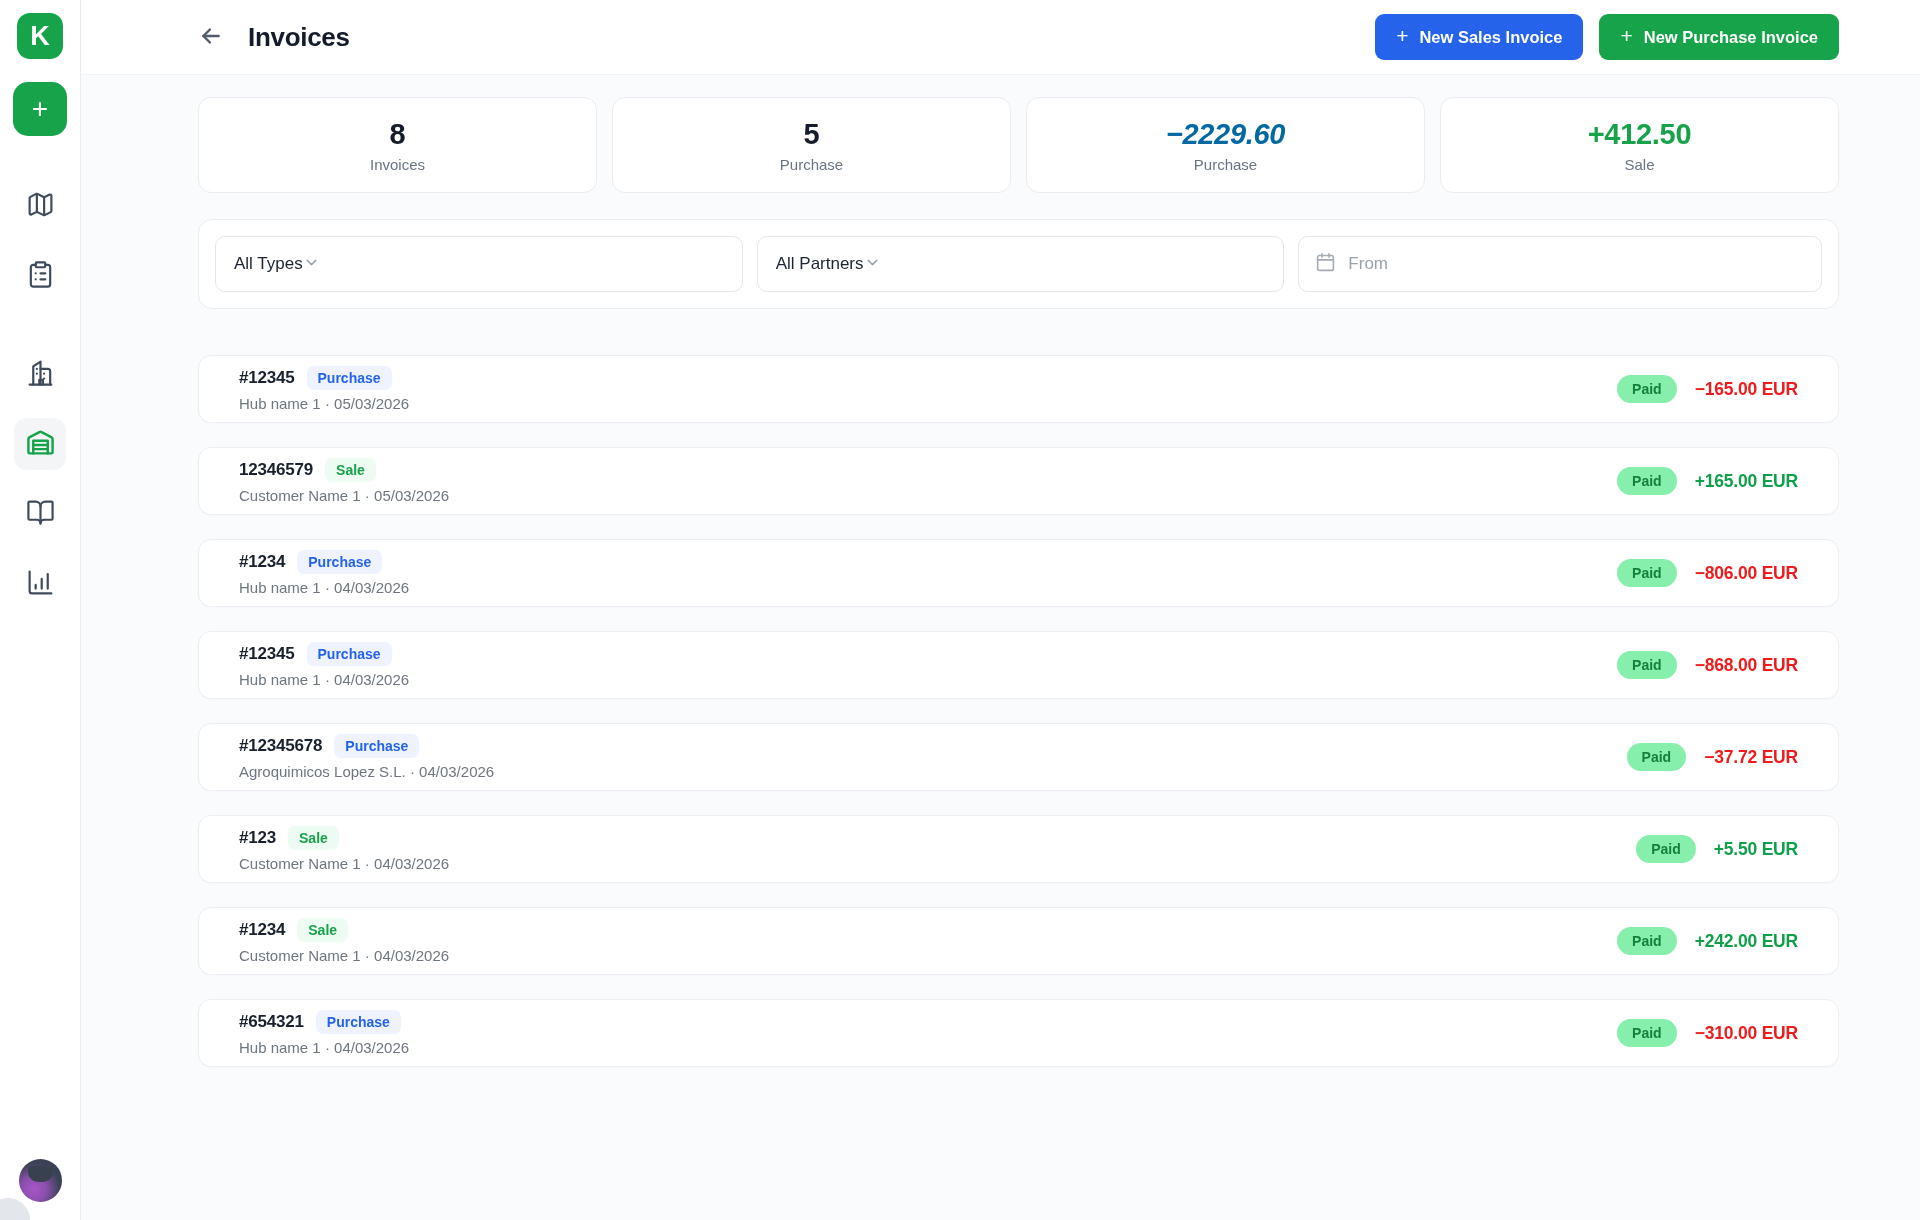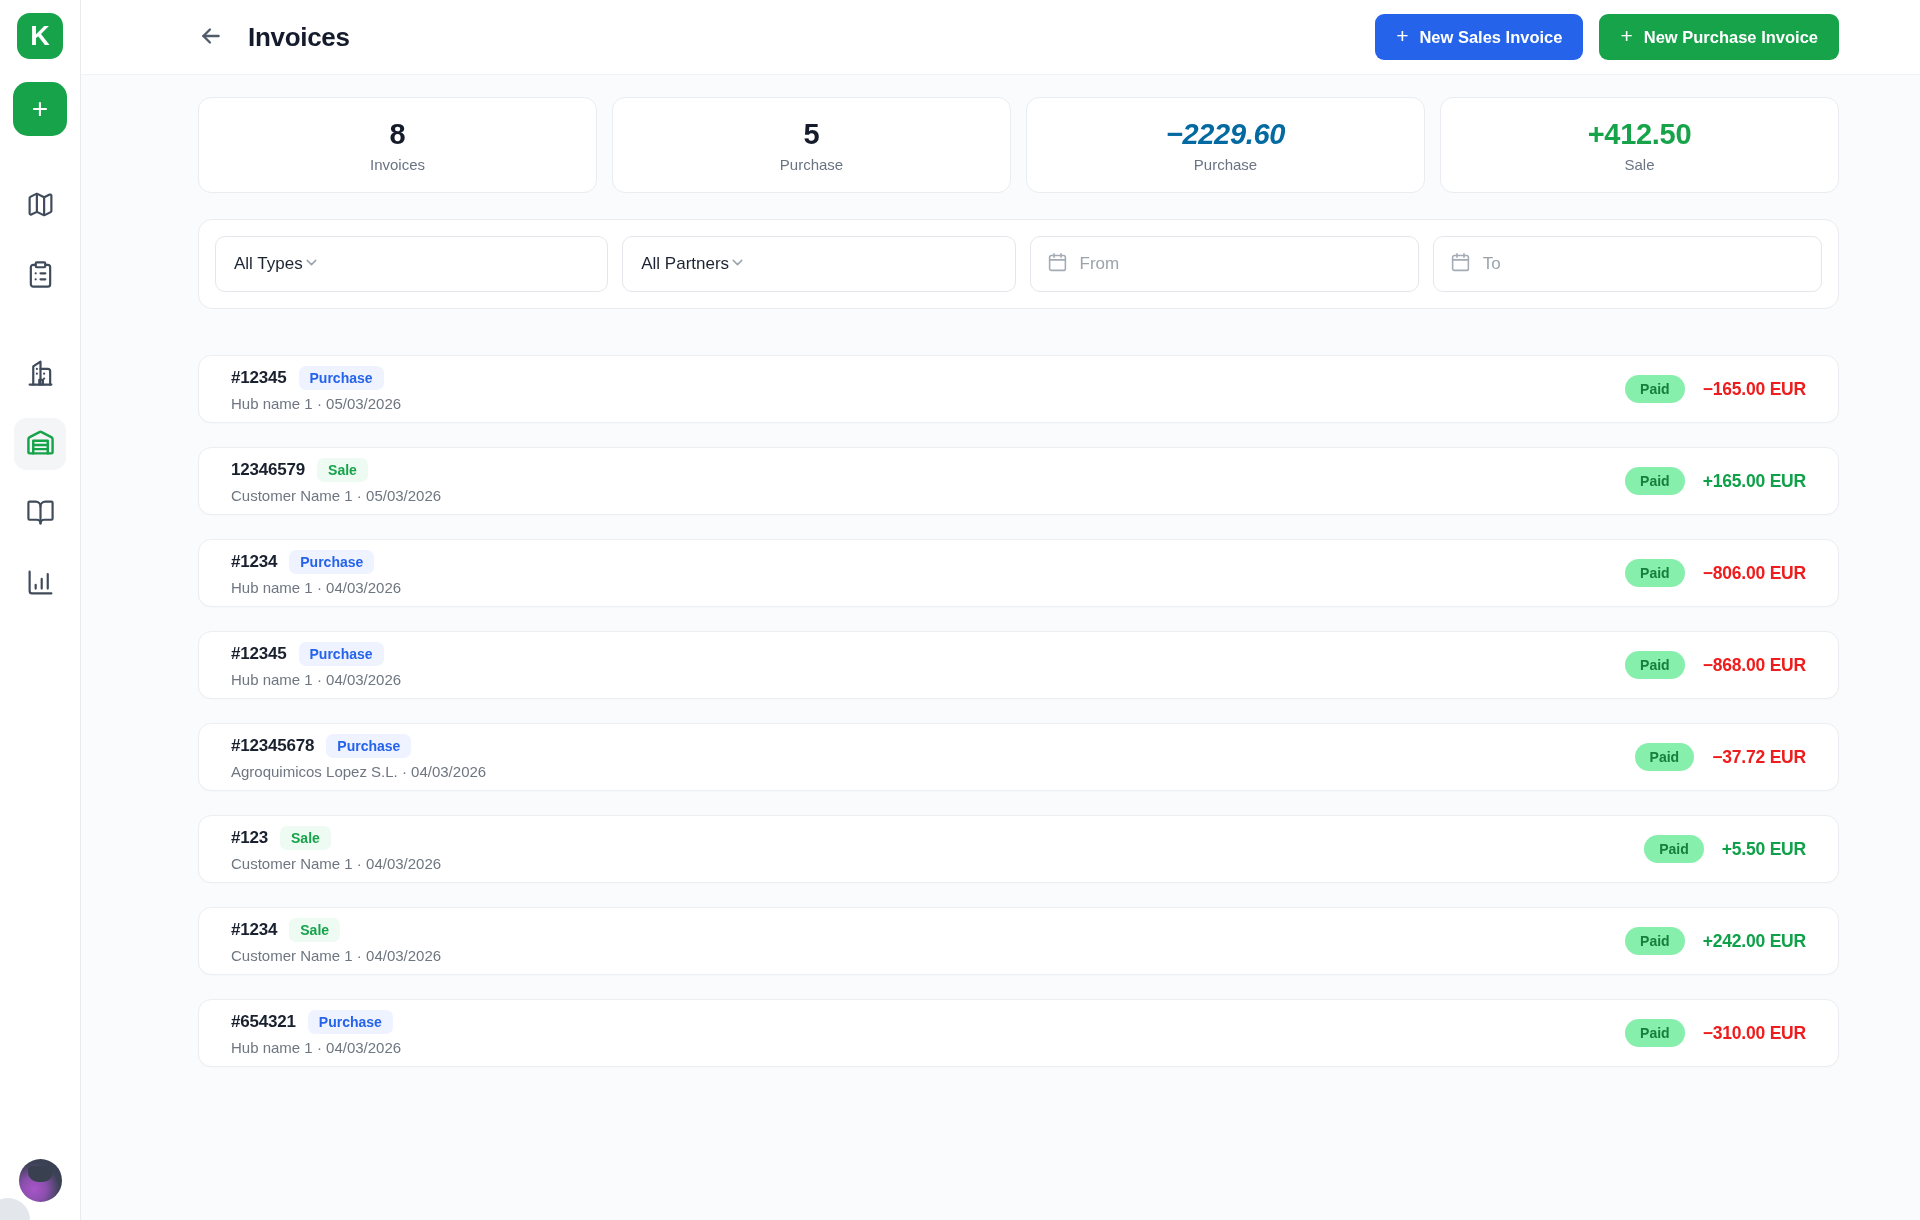--- a/index.html
+++ b/index.html
@@ -67,21 +67,21 @@
   .date-field { flex:1; height:56px; border:1px solid #e3e7eb; border-radius:10px; background:#fff;
                 display:flex; align-items:center; padding:0 16px; gap:12px; }
   .date-field svg { width:21px; height:21px; stroke:#a4abb5; fill:none; stroke-width:1.8;
                     stroke-linecap:round; stroke-linejoin:round; flex:0 0 auto; }
   .date-field input { border:none; outline:none; width:100%; font-size:17px; font-family:Liberation Sans, sans-serif; color:#1c2433; background:transparent; }
   .date-field input::placeholder { color:#9aa3ab; }
 
   
   .rows { margin-top:46px; display:flex; flex-direction:column; gap:24px; }
   .row { background:#fff; border:1px solid #ebeef2; border-radius:13px; height:68px;
-         display:flex; align-items:center; padding:0 32px; cursor:pointer;
+         display:flex; align-items:center; padding:0 40px; cursor:pointer;
          box-shadow:0 1px 2px rgba(16,24,40,0.02); }
   .row-left { display:flex; flex-direction:column; gap:5px; }
   .row-line1 { display:flex; align-items:center; gap:12px; }
   .inv-number { font-size:17px; font-weight:700; color:#19202e; letter-spacing:-0.2px; }
   .type-badge { font-size:14px; font-weight:600; padding:4px 11px; border-radius:7px; }
   .type-badge.purchase { color:#2563eb; background:#eef3ff; }
   .type-badge.sale { color:#16a34a; background:#edfbf2; }
   .inv-subtitle { font-size:15px; color:#6e7681; }
   .row-right { margin-left:auto; display:flex; align-items:center; gap:18px; }
   .status-pill { font-size:14px; font-weight:600; color:#15803d; background:#86efac;
@@ -220,29 +220,20 @@
         </div>
         <div class="date-field">
           <span><svg viewBox="0 0 24 24">
                 <rect x="3" y="4" width="18" height="17" rx="2"></rect>
                 <path d="M8 2v4"></path>
                 <path d="M16 2v4"></path>
                 <path d="M3 9h18"></path>
               </svg></span>
           <input type="text" placeholder="From" style="">
         </div>
-        <div class="date-field">
-          <span><svg viewBox="0 0 24 24">
-                <rect x="3" y="4" width="18" height="17" rx="2"></rect>
-                <path d="M8 2v4"></path>
-                <path d="M16 2v4"></path>
-                <path d="M3 9h18"></path>
-              </svg></span>
-          <input type="text" placeholder="To" style="">
-        </div>
       </div>
 
       <div class="rows">
         <div class="row">
           <div class="row-left">
             <div class="row-line1">
               <span class="inv-number">#12345</span>
               <span class="type-badge purchase">Purchase</span>
             </div>
             <span class="inv-subtitle">Hub name 1 · 05/03/2026</span>

